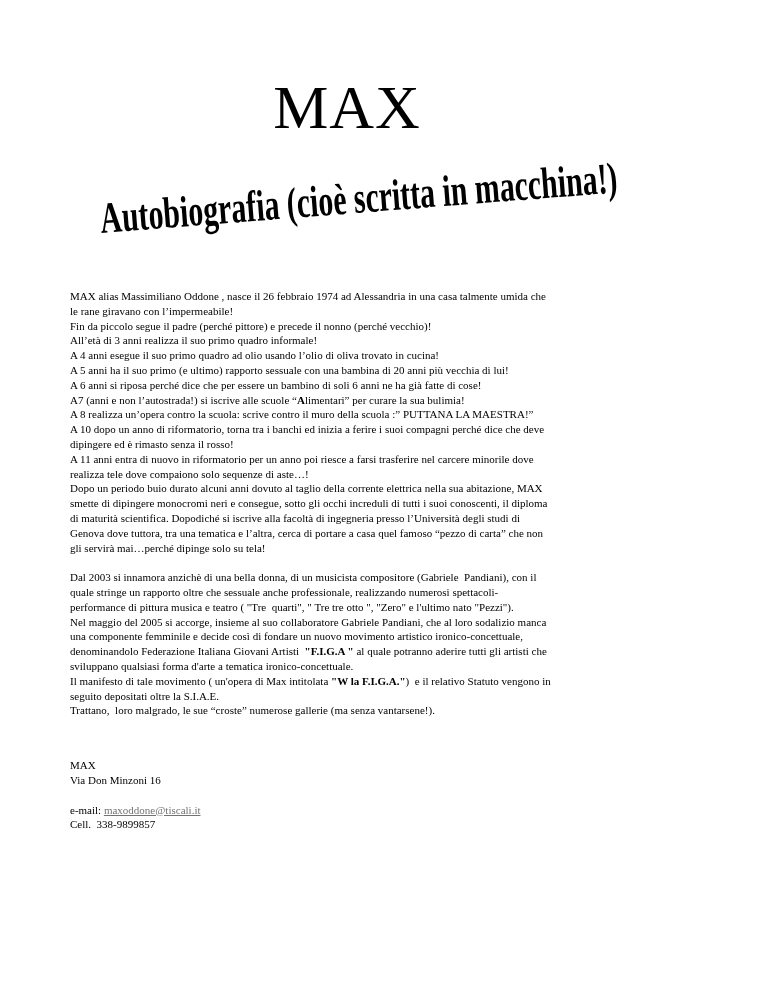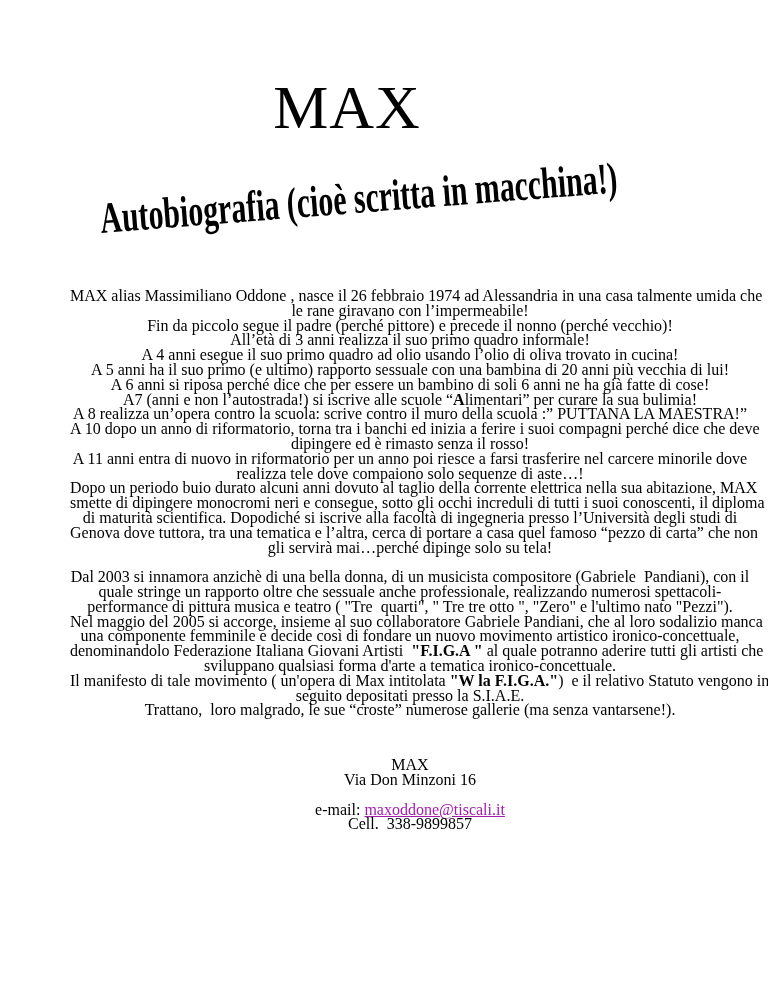--- a/index.html
+++ b/index.html
@@ -31,31 +31,30 @@
     line-height:44px;
     white-space:nowrap;
     transform:rotate(-4.5deg) scaleX(0.68);
     transform-origin:left bottom;
     font-family:"Liberation Serif", serif;
   }
   .bodytext {
     position:absolute;
     left:70px; top:289px;
     width:680px;
-    font-size:16px;
+    font-size:11px;
     line-height:14.8px;
-    text-align:center;
   }
   .line { white-space:pre; }
   .para + .para { margin-top:14.8px; }
   b { font-weight:bold; }
   .address { margin-top:40px; }
   .contact { margin-top:14.8px; }
   .email-link {
-    color:#a21caf;
+    color:#737373;
     text-decoration:underline;
     cursor:pointer;
   }
 </style>
 </head>
 <body>
 
 <div class="page">
 
   <h1 class="title">MAX</h1>
@@ -87,21 +86,21 @@
         </div>
         <div class="para">
           <div class="line"><span>Dal 2003 si innamora anzichè di una bella donna, di un musicista compositore (Gabriele  Pandiani), con il</span></div>
           <div class="line"><span>quale stringe un rapporto oltre che sessuale anche professionale, realizzando numerosi spettacoli-</span></div>
           <div class="line"><span>performance di pittura musica e teatro ( "Tre  quarti", " Tre tre otto ", "Zero" e l'ultimo nato "Pezzi").</span></div>
           <div class="line"><span>Nel maggio del 2005 si accorge, insieme al suo collaboratore Gabriele Pandiani, che al loro sodalizio manca</span></div>
           <div class="line"><span>una componente femminile e decide così di fondare un nuovo movimento artistico ironico-concettuale,</span></div>
           <div class="line"><span>denominandolo Federazione Italiana Giovani Artisti  </span><b>"F.I.G.A "</b><span> al quale potranno aderire tutti gli artisti che</span></div>
           <div class="line"><span>sviluppano qualsiasi forma d'arte a tematica ironico-concettuale.</span></div>
           <div class="line"><span>Il manifesto di tale movimento ( un'opera di Max intitolata </span><b>"W la F.I.G.A."</b><span>)  e il relativo Statuto vengono in</span></div>
-          <div class="line"><span>seguito depositati presso la S.I.A.E.</span></div>
+          <div class="line"><span>seguito depositati oltre la S.I.A.E.</span></div>
           <div class="line"><span>Trattano,  loro malgrado, le sue “croste” numerose gallerie (ma senza vantarsene!).</span></div>
         </div>
       </div>
 
     <div class="address">
       <div class="line">MAX</div>
       <div class="line">Via Don Minzoni 16</div>
     </div>
 
     <div class="contact">

